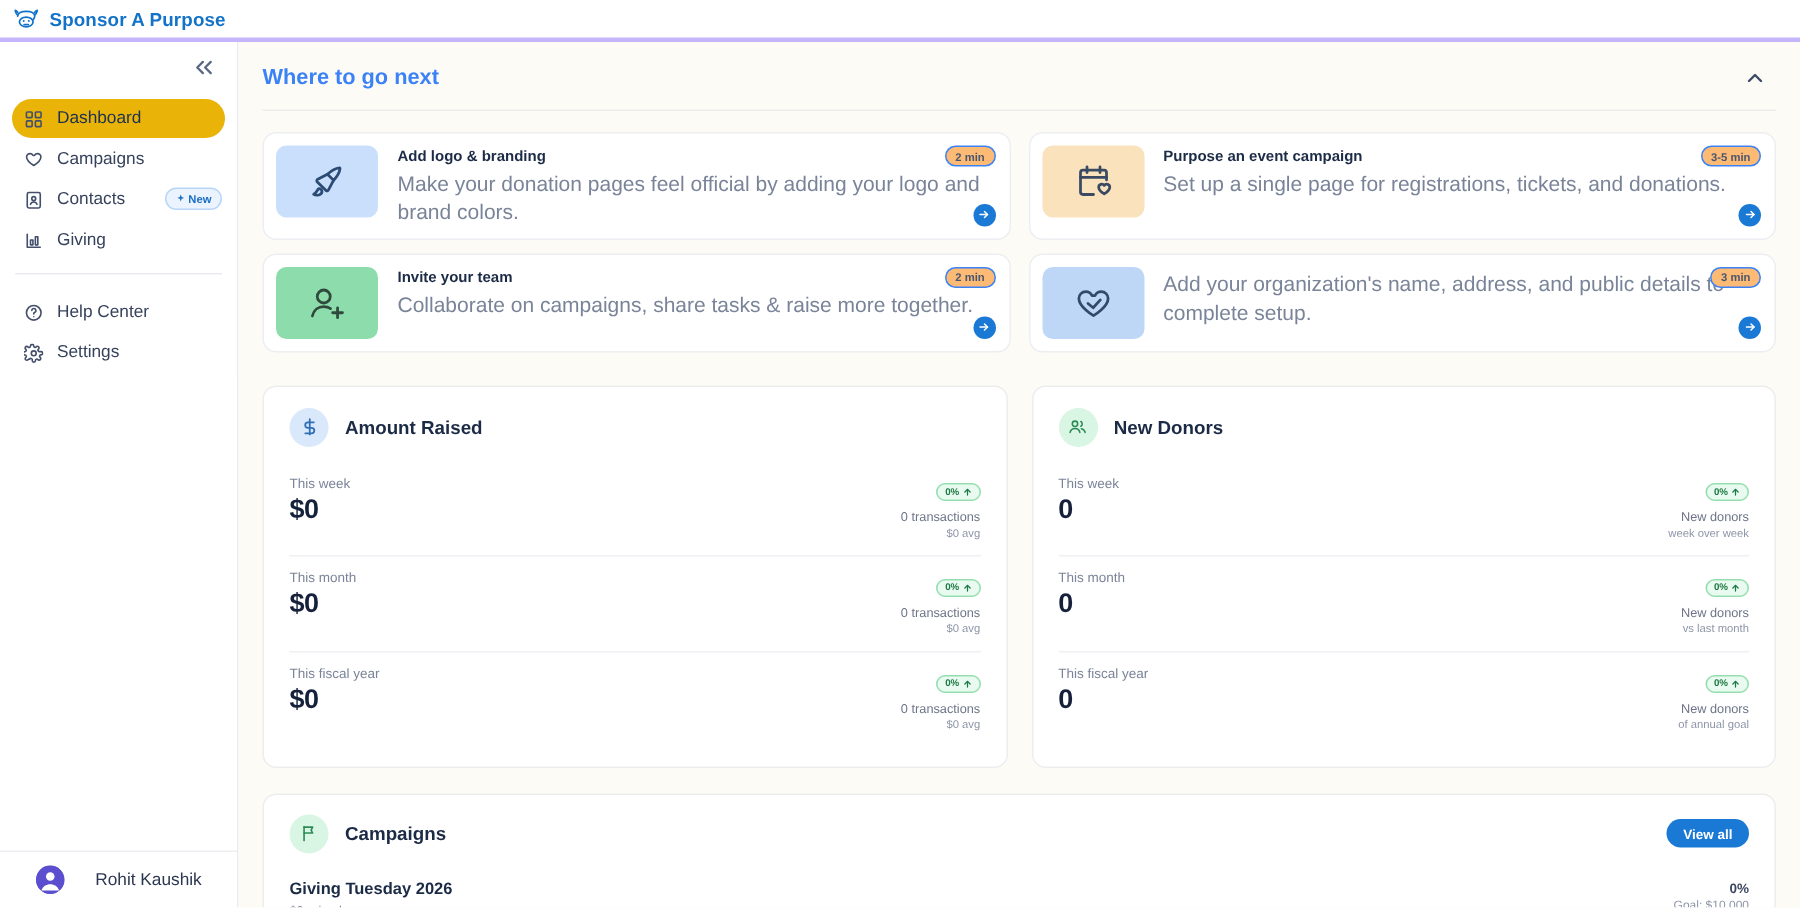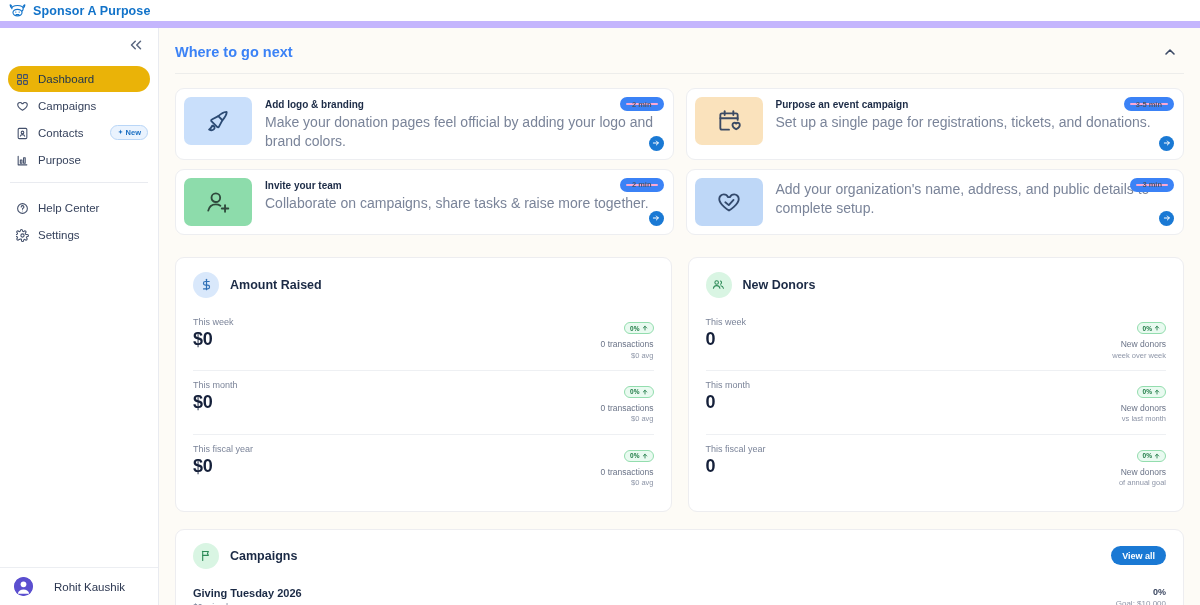--- a/index.html
+++ b/index.html
@@ -12,21 +12,21 @@
     color: #1f2a44;
   }
   .app { display: flex; flex-direction: column; width: 1200px; height: 605px; }
 
   
   .brandbar {
     height: 28px; flex: 0 0 28px;
     display: flex; align-items: center; gap: 7px;
     padding-left: 9px;
     background: #ffffff;
-    border-bottom: 7px solid #c4b5fd;
+    border-bottom: 3px solid #c4b5fd;
   }
   .brand-logo { width: 17px; height: 17px; display: block; flex: 0 0 17px; }
   .brand-name {
     font-size: 12.5px; font-weight: 600; color: #1273c9;
     letter-spacing: .1px; white-space: nowrap;
   }
 
   .body-row { display: flex; flex: 1 1 auto; min-height: 0; }
 
   
@@ -62,20 +62,21 @@
     font-size: 7.5px; font-weight: 700;
   }
   .new-badge svg { width: 7px; height: 7px; display: block; }
   .nav-sep { height: 1px; background: #e9ebf0; margin: 9px 10px 8px 10px; }
   .sidebar-spacer { flex: 1 1 auto; }
   .user-row {
     display: flex; align-items: center; gap: 21px;
     height: 38px; padding: 0 14px;
     border-top: 1px solid #eceef2;
     cursor: pointer;
+    justify-content: center;
   }
   .avatar {
     width: 19px; height: 19px; border-radius: 50%;
     background: #5b4fcf; flex: 0 0 19px;
     display: flex; align-items: center; justify-content: center; overflow: hidden;
   }
   .avatar svg { width: 19px; height: 19px; display: block; }
   .user-name { font-size: 11.5px; color: #2b3650; }
 
   
@@ -105,22 +106,22 @@
   .task-ico {
     width: 68px; flex: 0 0 68px; height: 48px; border-radius: 7px;
     display: flex; align-items: center; justify-content: center;
   }
   .task-ico svg { width: 26px; height: 26px; display: block; }
   .task-body { padding: 2px 0 0 13px; flex: 1 1 auto; min-width: 0; }
   .task-title { font-size: 10px; font-weight: 700; color: #1c2b46; margin-bottom: 3px; }
   .task-desc { font-size: 14px; color: #7a8499; line-height: 1.35; }
   .task-time {
     position: absolute; top: 8px; right: 9px;
-    height: 14px; padding: 0 6px; border: 6px solid #3b82f6; border-radius: 8px;
-    background: #f9a8d4; color: #4a566e; font-size: 7.5px; font-weight: 600;
+    height: 14px; padding: 0 6px; border: 1px solid #3b82f6; border-radius: 8px;
+    background: #fdba74; color: #4a566e; font-size: 7.5px; font-weight: 600;
     display: inline-flex; align-items: center;
   }
   .task-go {
     position: absolute; bottom: 8px; right: 9px;
     width: 15px; height: 15px; border-radius: 50%;
     background: #1a79d4; color: #fff;
     display: flex; align-items: center; justify-content: center; cursor: pointer;
   }
   .task-go svg { width: 8px; height: 8px; display: block; }
 
@@ -250,21 +251,21 @@
         </div>
 
         <div class="nav-item">
           <span class="nav-ico">
             <svg viewBox="0 0 24 24" fill="none" stroke="currentColor" stroke-width="2" stroke-linecap="round" stroke-linejoin="round">
               <path d="M4 4v16h16"></path>
                 <rect x="8" y="11" width="3" height="6"></rect>
                 <rect x="14" y="7" width="3" height="10"></rect>
             </svg>
           </span>
-          <span class="nav-label">Purpose</span>
+          <span class="nav-label">Giving</span>
         </div>
       </nav>
 
       <div class="nav-sep"></div>
 
       <nav class="nav">
         <div class="nav-item">
           <span class="nav-ico">
             <svg viewBox="0 0 24 24" fill="none" stroke="currentColor" stroke-width="2" stroke-linecap="round" stroke-linejoin="round">
               <circle cx="12" cy="12" r="9"></circle>

